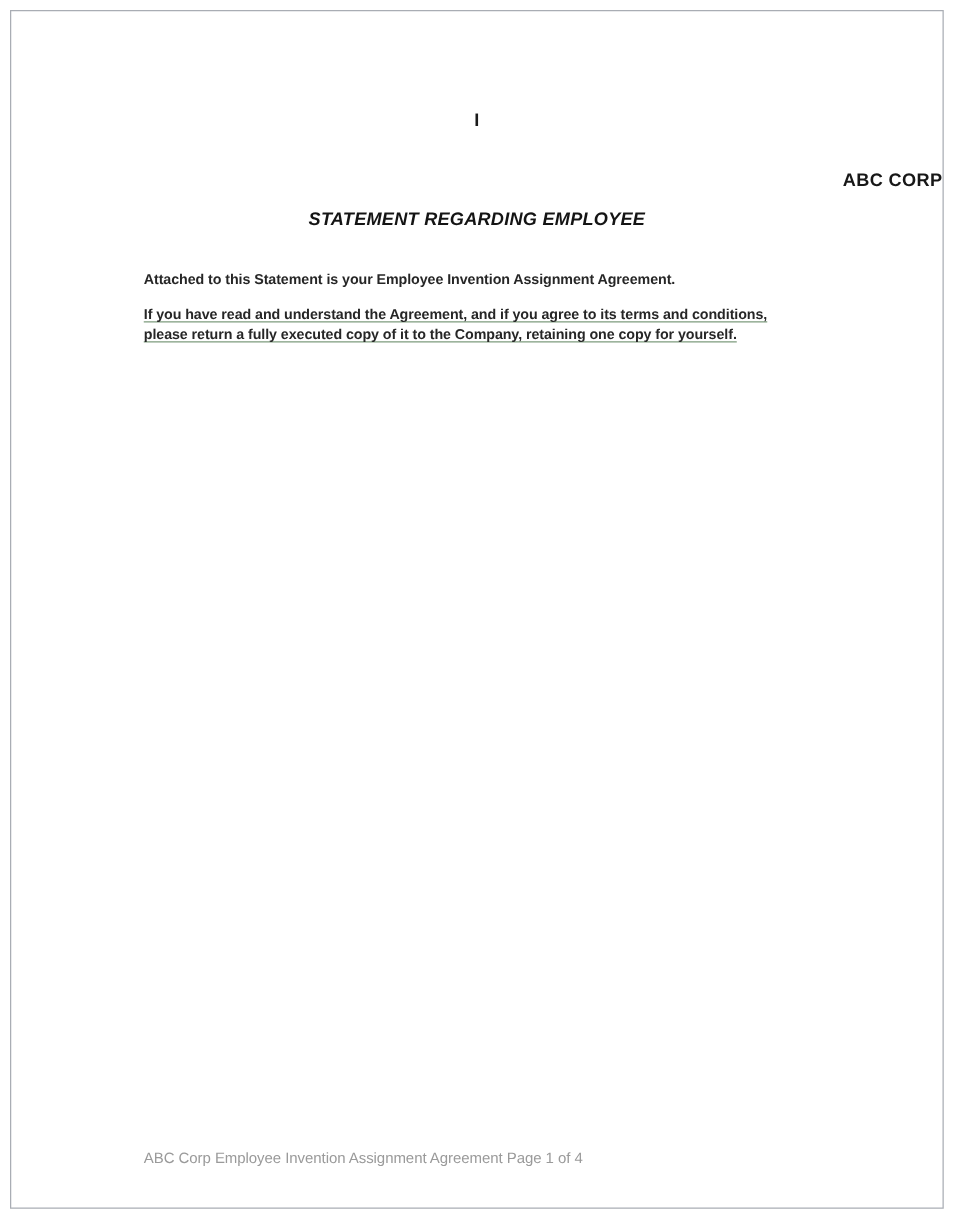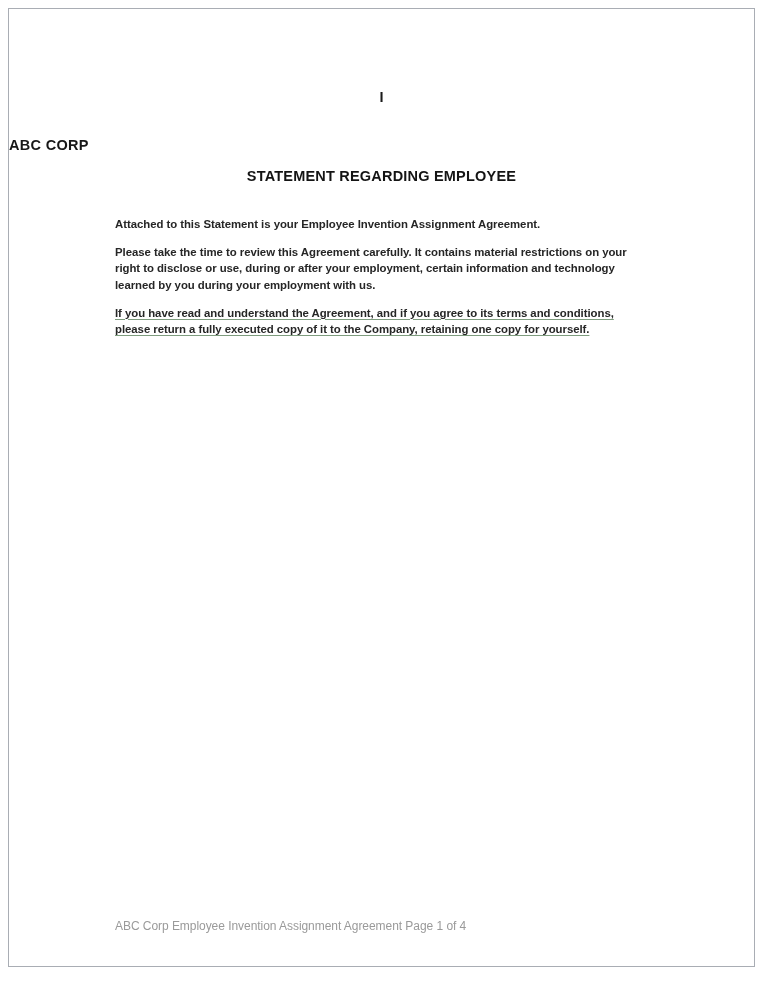--- a/index.html
+++ b/index.html
@@ -53,41 +53,42 @@
     font-weight: bold;
     color: #1b1b1b;
     letter-spacing: 0.2px;
   }
 
   .company-name {
     position: absolute;
     left: 0;
     right: 0;
     top: 128px;
-    text-align: left;
+    text-align: right;
     font-size: 14.5px;
     font-weight: bold;
     color: #171717;
     letter-spacing: 0.3px;
   }
 
   .doc-title {
     position: absolute;
     left: 0;
     right: 0;
     top: 159px;
     text-align: center;
     font-size: 14.5px;
     font-weight: bold;
     color: #141414;
     line-height: 17px;
     letter-spacing: 0.2px;
   }
   .doc-title .title-line {
     display: block;
+    font-style: italic;
   }
 
   
   .body-block {
     position: absolute;
     left: 106px;
     top: 207px;
     width: 532px;
     font-weight: bold;
   }
@@ -134,21 +135,20 @@
 
       <div class="company-name">ABC CORP</div>
 
       <div class="doc-title">
         <span class="title-line">STATEMENT REGARDING EMPLOYEE</span>
       </div>
 
       <div class="body-block">
         <p class="para">Attached to this Statement is your Employee Invention Assignment Agreement.</p>
 
-        <p class="para">Please take the time to review this Agreement carefully. It contains material restrictions on your right to disclose or use, during or after your employment, certain information and technology learned by you during your employment with us.</p>
 
 
         <p class="para emphasis">If you have read and understand the Agreement, and if you agree to its terms and conditions, please return a fully executed copy of it to the Company, retaining one copy for yourself.</p>
       </div>
 
       <div class="page-footer">ABC Corp Employee Invention Assignment Agreement Page 1 of 4</div>
 
     </div>
   </div>
 </div>

